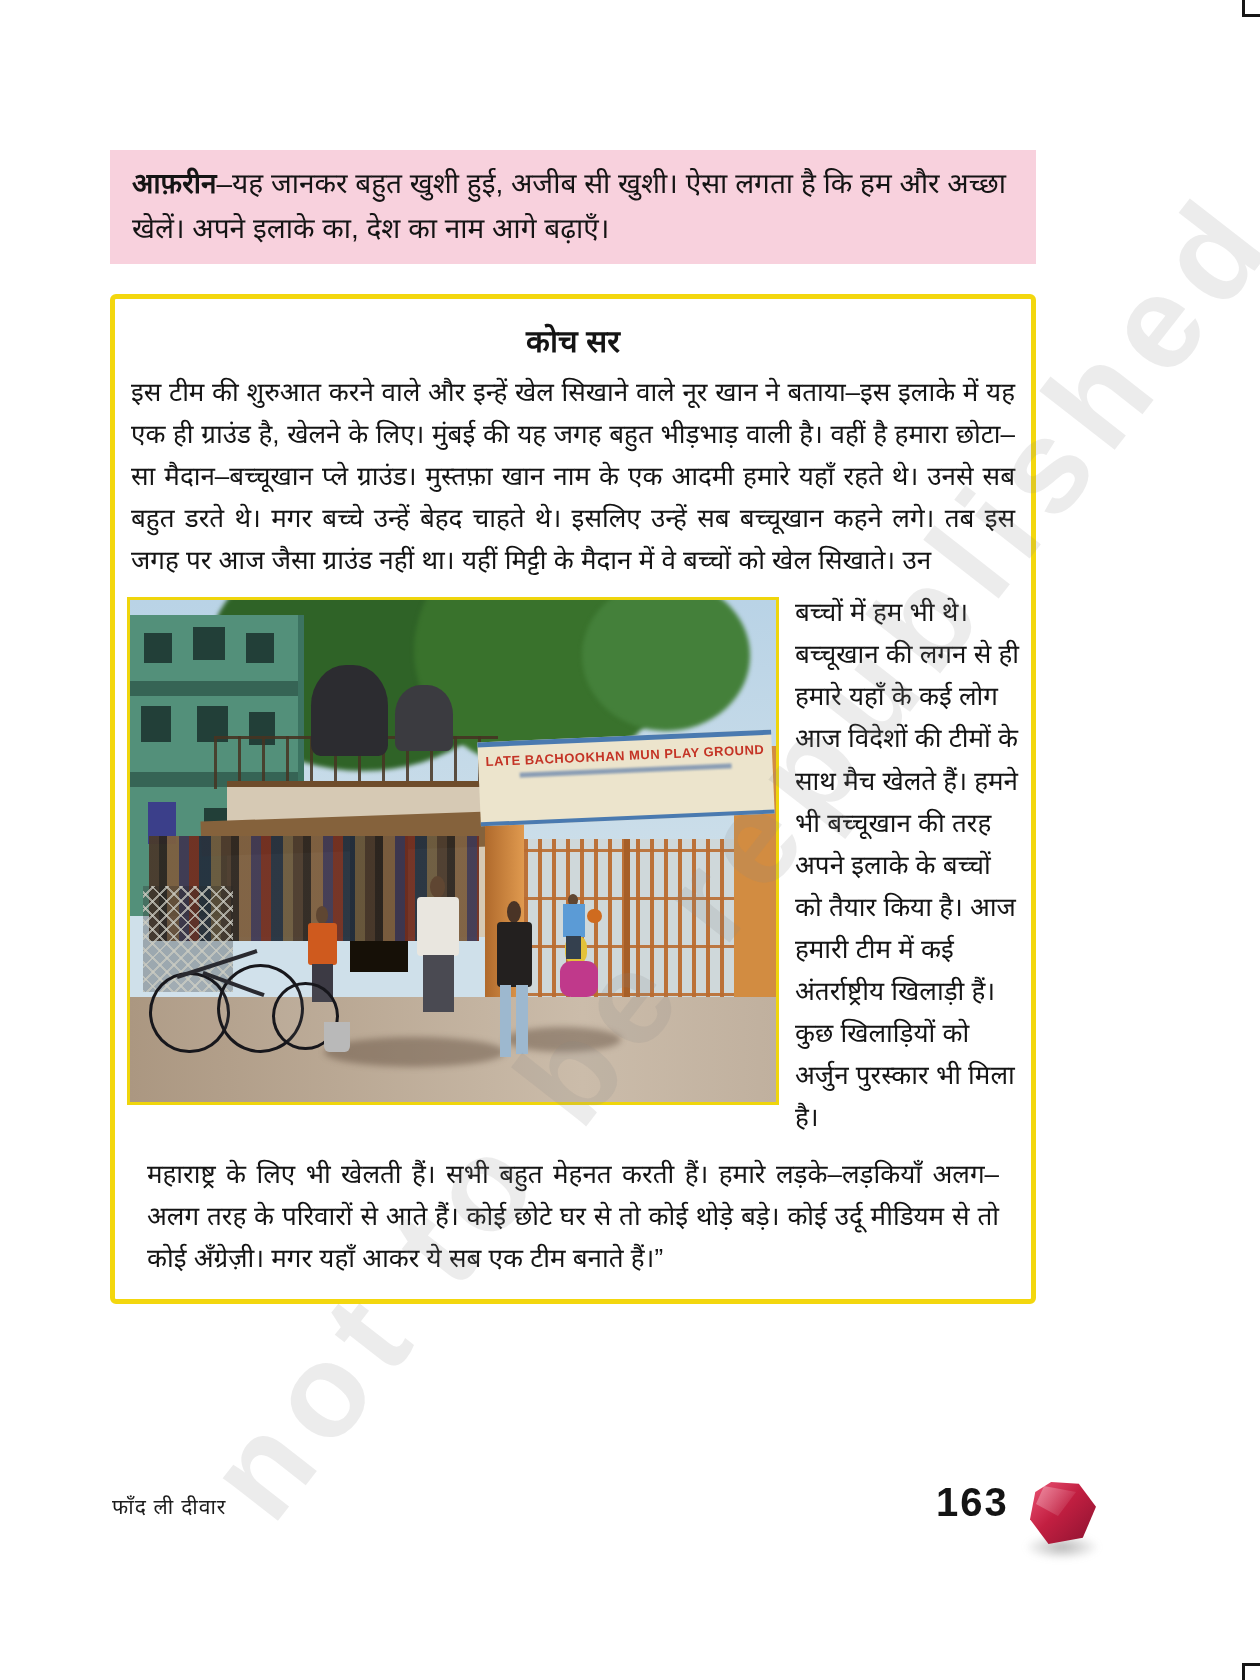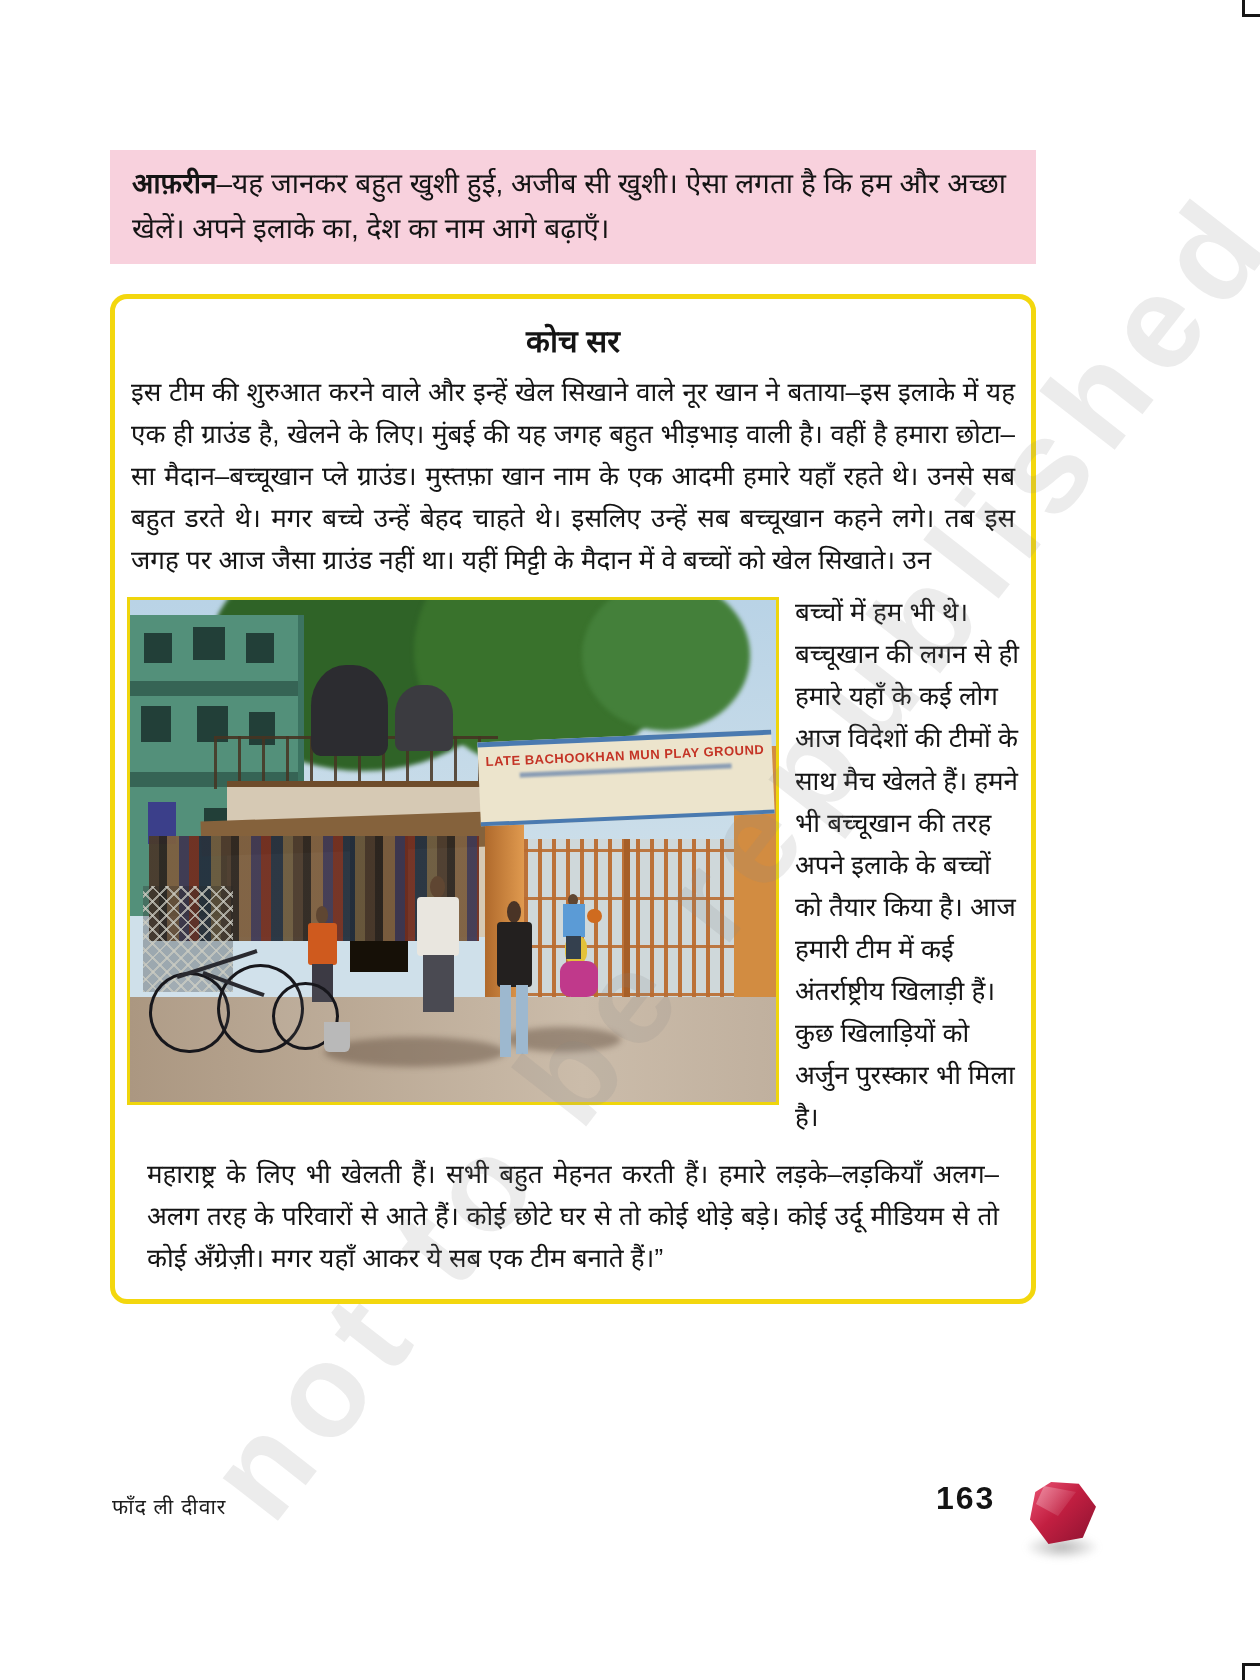--- a/index.html
+++ b/index.html
@@ -18,21 +18,21 @@
     color:rgba(135,135,135,0.16);white-space:nowrap;pointer-events:none;z-index:5;
   }
   .content{position:absolute;left:110px;top:128px;width:926px;z-index:2;}
   .intro{font-weight:bold;font-size:30px;line-height:1.6;text-align:justify;}
   .dlg{padding:12px 22px;font-size:28px;line-height:1.6;}
   .dlg-pink{background:#f8d1dd;margin-top:22px;}
   .dlg-cream{background:#fdecc8;}
   .speaker{font-weight:bold;}
   
   .coach-box{
-    margin-top:30px;border:5px solid #f3d70e;border-radius:17px;
+    margin-top:30px;border:5px solid #f3d70e;border-radius:6px;
     background:#ffffff;padding:14px 12px 20px 12px;
   }
   .coach-title{text-align:center;font-weight:bold;font-size:31px;margin:6px 0 10px 0;}
   .para{font-size:26px;line-height:1.62;text-align:justify;}
   .para-top{margin:0 4px 10px 4px;}
   .photo-wrap{float:left;margin:6px 16px 6px 0;}
   .para-right{margin:0;text-align:left;}
   .para-right + .para-right{margin-top:18px;}
   .para-bottom{clear:left;padding-top:14px;margin:0 20px;}
   
@@ -81,21 +81,21 @@
   .p-head{border-radius:50%;background:#5f4632;}
   .p-wheel{border:3px solid #17171c;border-radius:50%;background:rgba(255,255,255,0.05);}
   .w1{left:3%;top:74%;width:11.5%;height:15%;}
   .w2{left:13.5%;top:72.5%;width:12.5%;height:16.5%;}
   .w3{left:22%;top:76%;width:9.5%;height:12.5%;}
   .p-frame1{left:7%;top:72%;width:13%;height:4px;background:#2a2a30;transform:rotate(-18deg);}
   .p-frame2{left:11%;top:76%;width:10%;height:4px;background:#2a2a30;transform:rotate(20deg);}
   .p-bucket{left:30%;top:84%;width:4%;height:6%;background:#b9b9b9;border-radius:0 0 20% 20%;}
   
   .footer-chapter{position:absolute;left:112px;top:1492px;font-size:21px;letter-spacing:1px;color:#1c1c1c;z-index:2;}
-  .footer-page{position:absolute;left:936px;top:1480px;font-size:32px;font-weight:bold;letter-spacing:2px;z-index:2;}
+  .footer-page{position:absolute;left:936px;top:1480px;font-size:40px;font-weight:bold;letter-spacing:2px;z-index:2;}
   .gem{position:absolute;left:1022px;top:1482px;width:86px;height:80px;z-index:2;}
   .gem-shadow{position:absolute;left:2px;top:52px;width:76px;height:26px;border-radius:50%;
      background:radial-gradient(ellipse,rgba(110,110,110,.5),transparent 70%);filter:blur(3px);}
   .gem-body{position:absolute;left:8px;top:0;width:66px;height:62px;
      background:linear-gradient(135deg,#ec5576 0%,#c21f41 45%,#8b1230 100%);
      clip-path:polygon(32% 0,74% 3%,100% 40%,80% 90%,28% 100%,0 60%,8% 16%);}
   .gem-facet{position:absolute;left:14px;top:4px;width:40px;height:30px;
      background:linear-gradient(120deg,rgba(255,255,255,.35),rgba(255,255,255,0));
      clip-path:polygon(20% 0,100% 20%,55% 100%,0 60%);}
   .edition-year{position:absolute;left:0;top:1603px;width:100%;text-align:center;font-size:17px;color:#222;z-index:2;}

